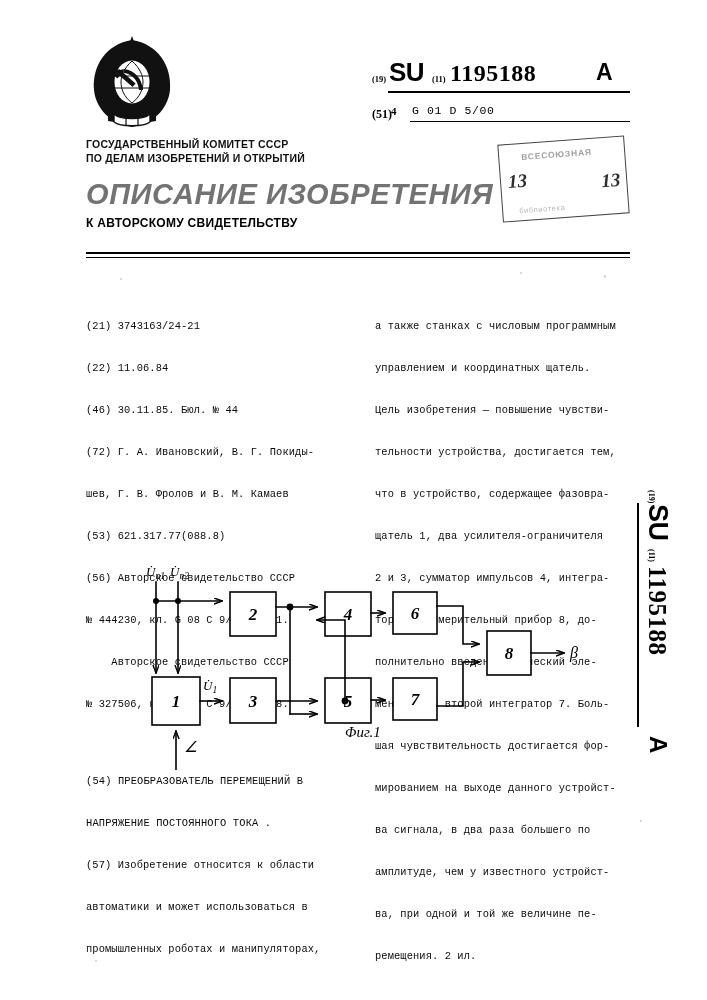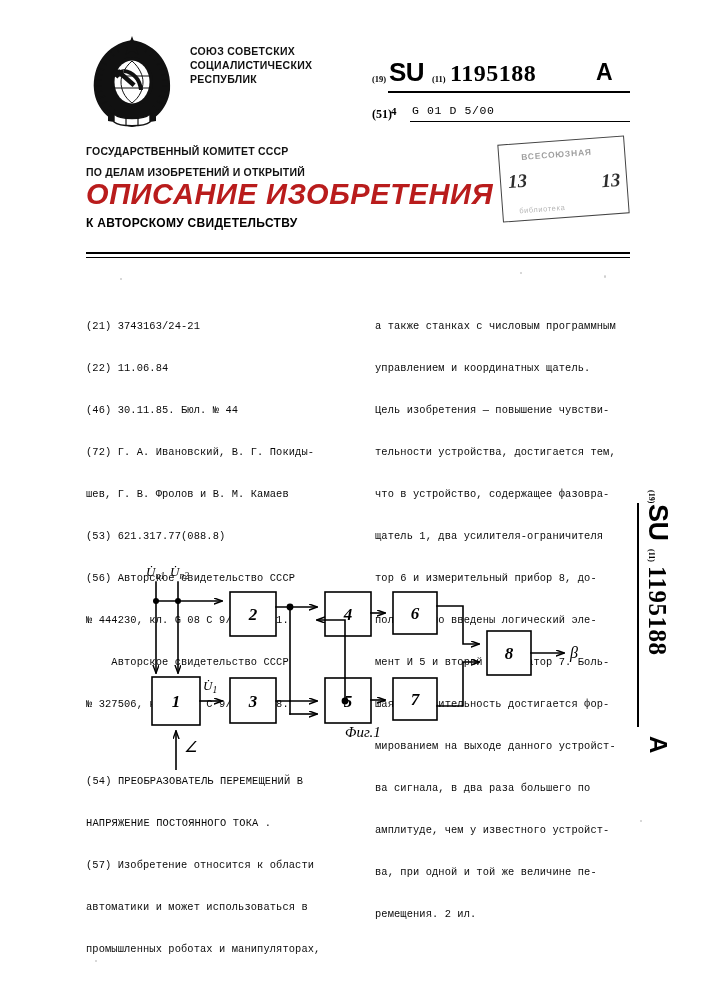--- a/index.html
+++ b/index.html
@@ -24,27 +24,27 @@
     line-height:14px;color:#111;
   }
   .union-lines div{white-space:nowrap;}
 
   .committee{
     position:absolute;left:86px;top:137px;
     font-family:"Liberation Sans", sans-serif;
     font-weight:bold;font-size:10.5px;letter-spacing:.2px;
     line-height:14px;color:#111;
   }
-  .committee div{white-space:nowrap;margin-top:7px;}
+  .committee div{white-space:nowrap;}
 
   .opisanie{
     position:absolute;left:86px;top:178px;
     font-family:"Liberation Sans", sans-serif;
     font-weight:bold;font-style:italic;
-    font-size:29px;letter-spacing:.6px;color:#b91c1c;
+    font-size:29px;letter-spacing:.6px;color:#737373;
     white-space:nowrap;
   }
   .ksvid{
     position:absolute;left:86px;top:216px;
     font-family:"Liberation Sans", sans-serif;
     font-weight:bold;font-size:12px;letter-spacing:.3px;
     white-space:nowrap;
   }
 
   
@@ -148,25 +148,20 @@
         <path d="M46 2 L48.6 9.2 L56.2 9.2 L50.1 13.7 L52.4 21 L46 16.4 L39.6 21 L41.9 13.7 L35.8 9.2 L43.4 9.2 Z" fill="#111"></path>
 
         <path d="M28 80 C34 86 58 86 64 80 L64 88 C58 93 34 93 28 88 Z" fill="#fff" stroke="#111" stroke-width="1.4"></path>
         <path d="M40 83 L40 91 M52 83 L52 91" stroke="#111" stroke-width="1.2"></path>
         <path d="M22 78 L28 80 L28 88 L22 87 Z" fill="#111"></path>
         <path d="M70 78 L64 80 L64 88 L70 87 Z" fill="#111"></path>
       </g>
     </svg>
   </div>
 
-  <div class="union-lines">
-    <div>СОЮЗ СОВЕТСКИХ</div>
-    <div>СОЦИАЛИСТИЧЕСКИХ</div>
-    <div>РЕСПУБЛИК</div>
-  </div>
 
   <div class="numline">
     <span class="k19">(19)</span>
     <span class="su">SU</span>
     <span class="k11">(11)</span>
     <span class="pn">1195188</span>
     <span class="kind">A</span>
     <div class="rule"></div>
   </div>
 
@@ -214,20 +209,21 @@
     <div>промышленных роботах и манипуляторах,</div>
   </div>
 
   <div class="col col-right">
     <div>а также станках с числовым программным</div>
     <div>управлением и координатных щатель.</div>
     <div>Цель изобретения — повышение чувстви-</div>
     <div>тельности устройства, достигается тем,</div>
     <div>что в устройство, содержащее фазовра-</div>
     <div>щатель 1, два усилителя-ограничителя</div>
+    <div>2 и 3, сумматор импульсов 4, интегра-</div>
     <div>тор 6 и измерительный прибор 8, до-</div>
     <div>полнительно введены логический эле-</div>
     <div>мент И 5 и второй интегратор 7. Боль-</div>
     <div>шая чувствительность достигается фор-</div>
     <div>мированием на выходе данного устройст-</div>
     <div>ва сигнала, в два раза большего по</div>
     <div>амплитуде, чем у известного устройст-</div>
     <div>ва, при одной и той же величине пе-</div>
     <div>ремещения. 2 ил.</div>
   </div>

